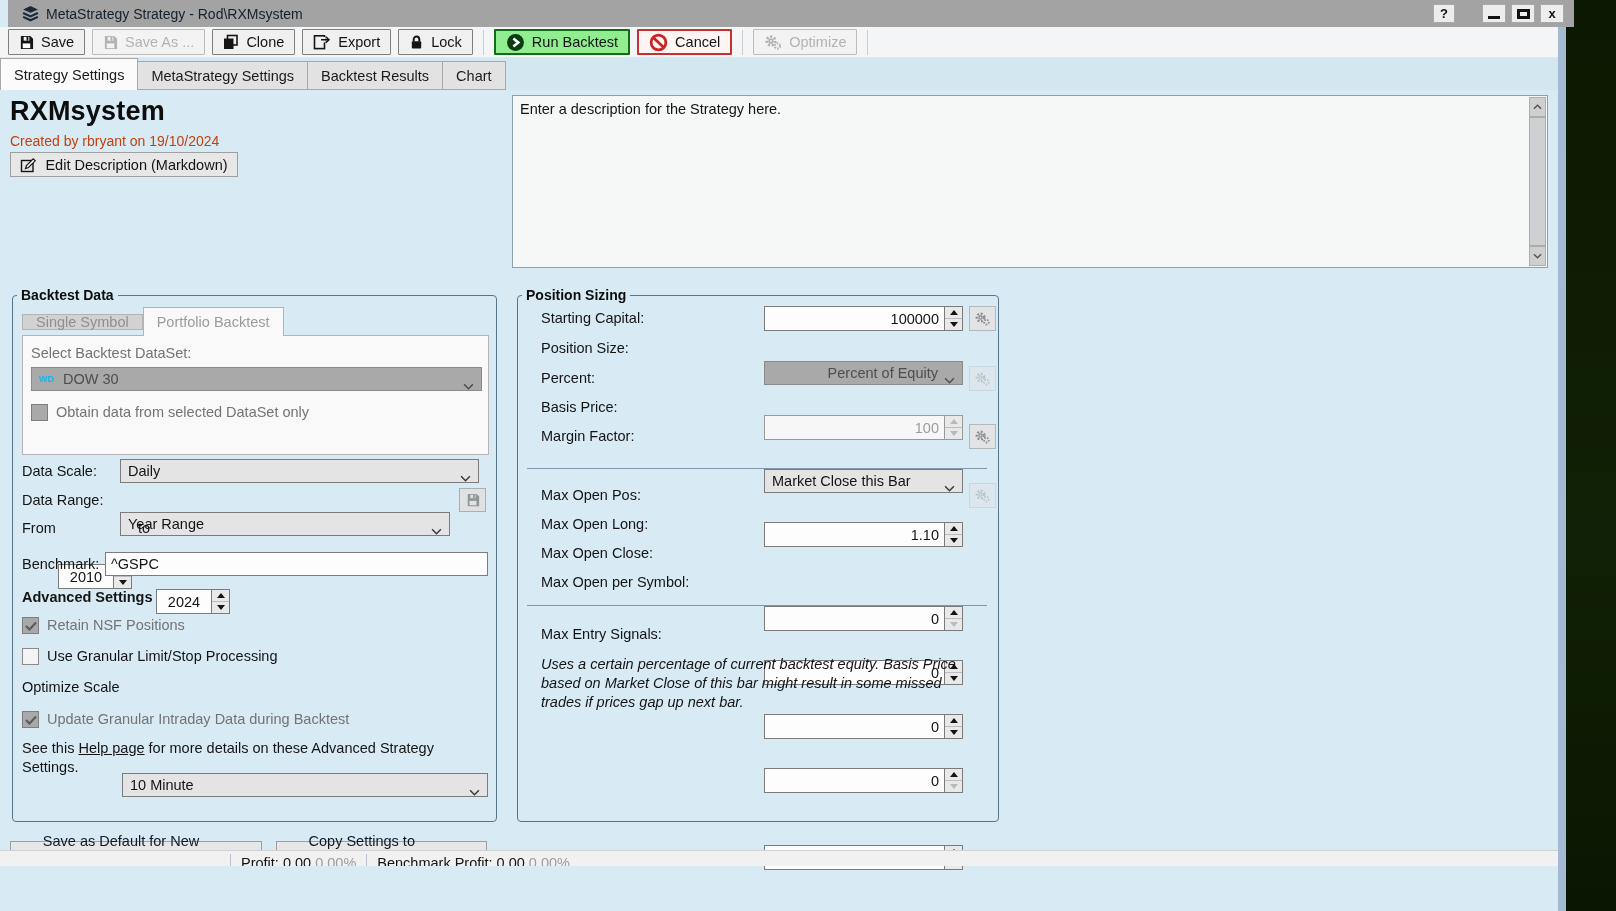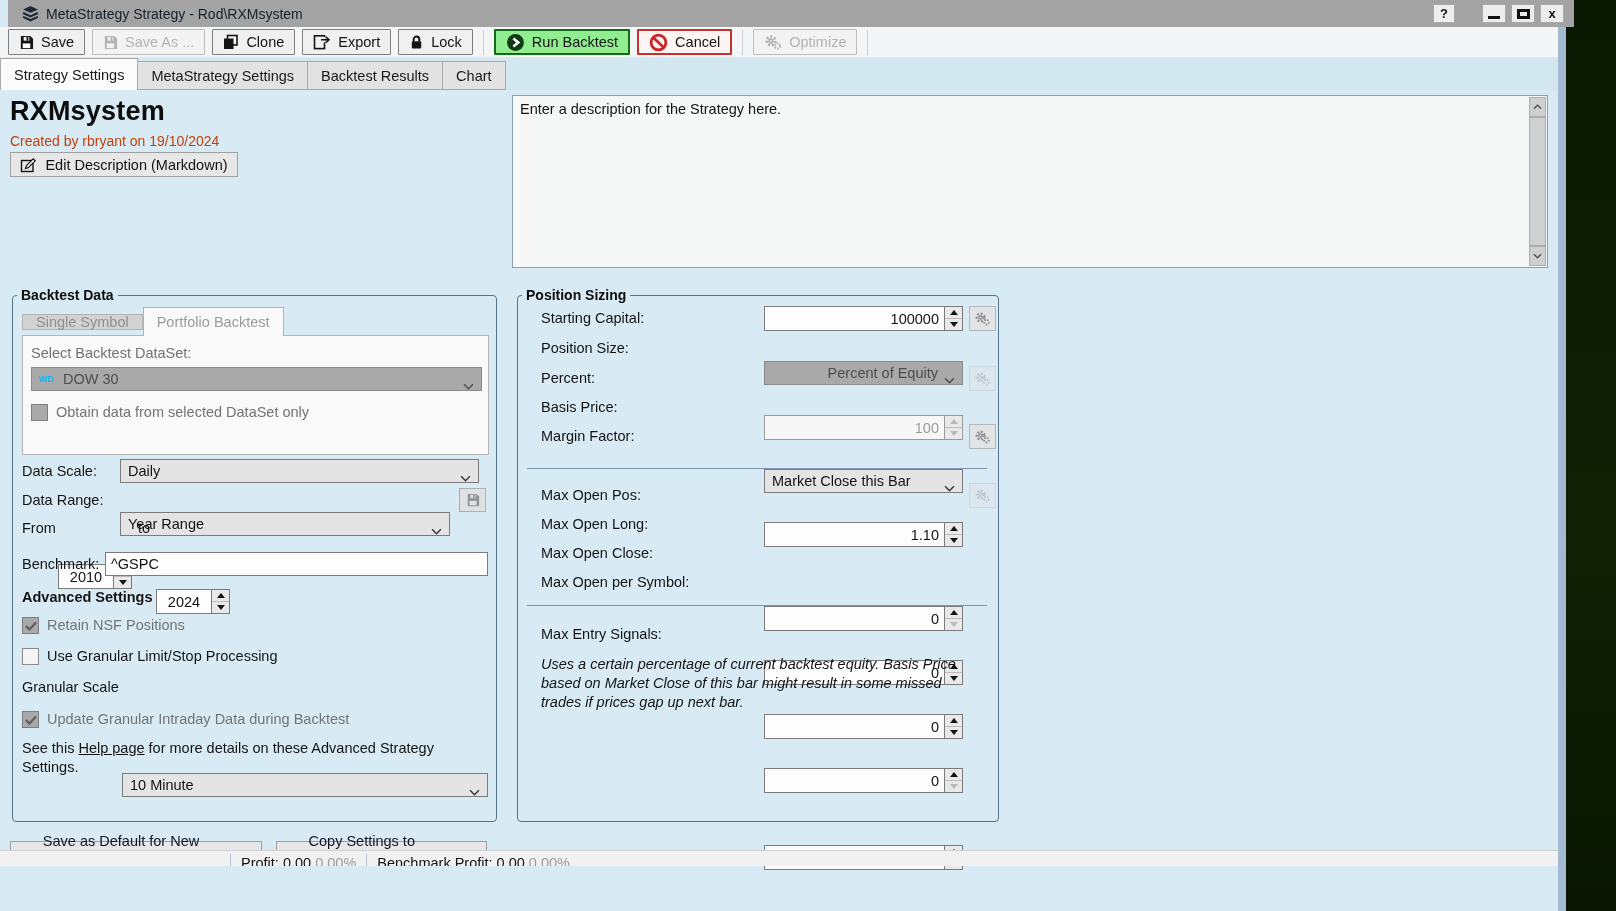--- a/index.html
+++ b/index.html
@@ -311,21 +311,21 @@
               <path d="M1 5 L4.5 8.5 L11 1.5" stroke="#5d5d5d" stroke-width="2.2" fill="none"></path>
             </svg>
           </span>
         <span class="lbl gray">Retain NSF Positions</span>
       </div>
       <div class="abs cbrow" style="left:10px; top:361px;">
         <span class="cb en"></span>
         <span class="lbl">Use Granular Limit/Stop Processing</span>
       </div>
 
-      <div class="abs lbl" style="left:10px; top:388px;">Granular Scale</div>
+      <div class="abs lbl" style="left:10px; top:388px;">Optimize Scale</div>
       <div class="abs combo" style="left:110px; top:388px; width:366px;">
         <span>10 Minute</span>
         <span class="chev"><svg width="11" height="7" viewBox="0 0 10 6">
               <path d="M1 1 L5 5 L9 1" fill="none" stroke="#3a3a3a" stroke-width="1.4"></path>
             </svg></span>
       </div>
 
       <div class="abs cbrow" style="left:10px; top:424px;">
         <span class="cb dis">
             <svg width="12" height="10" viewBox="0 0 12 10">

